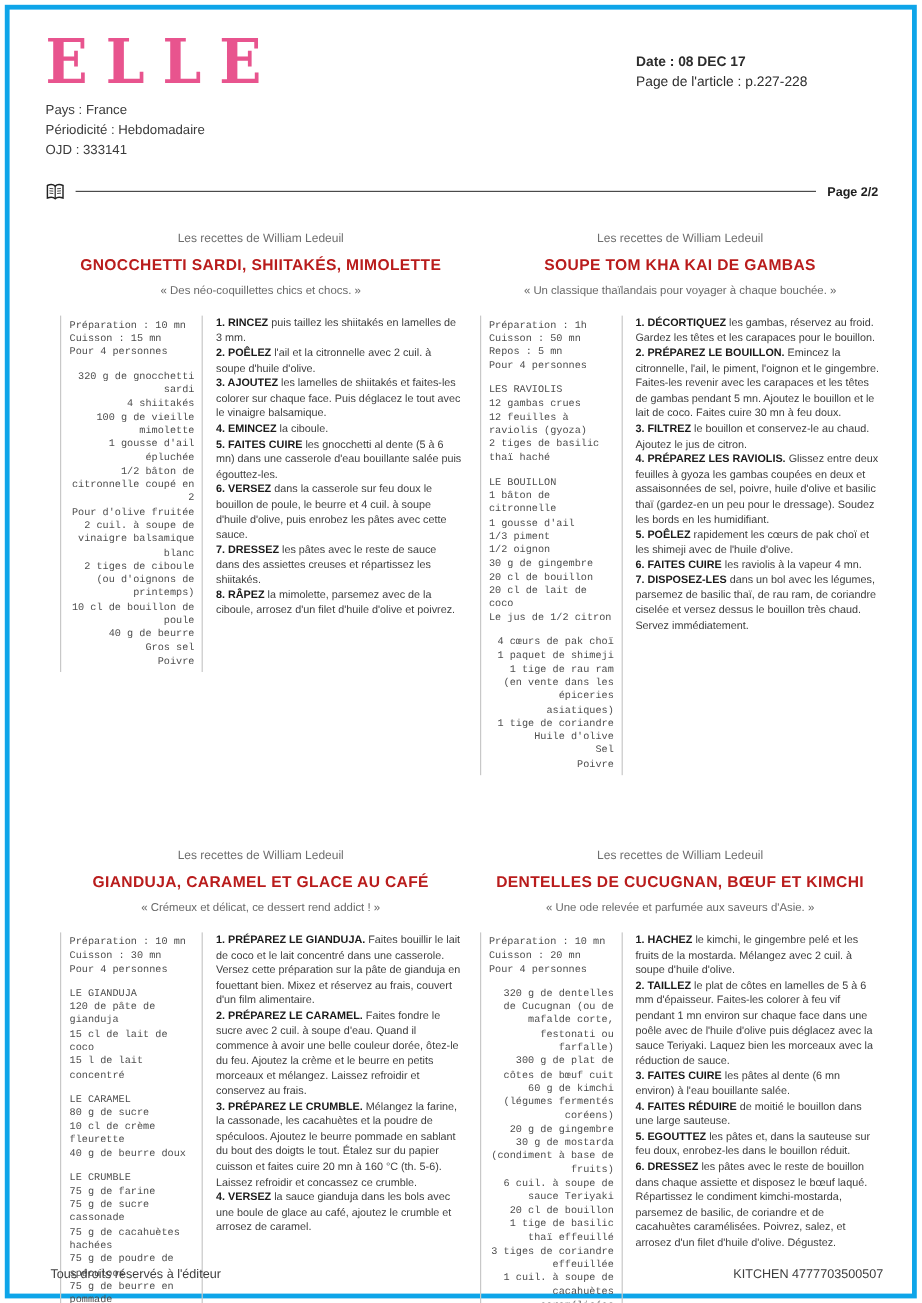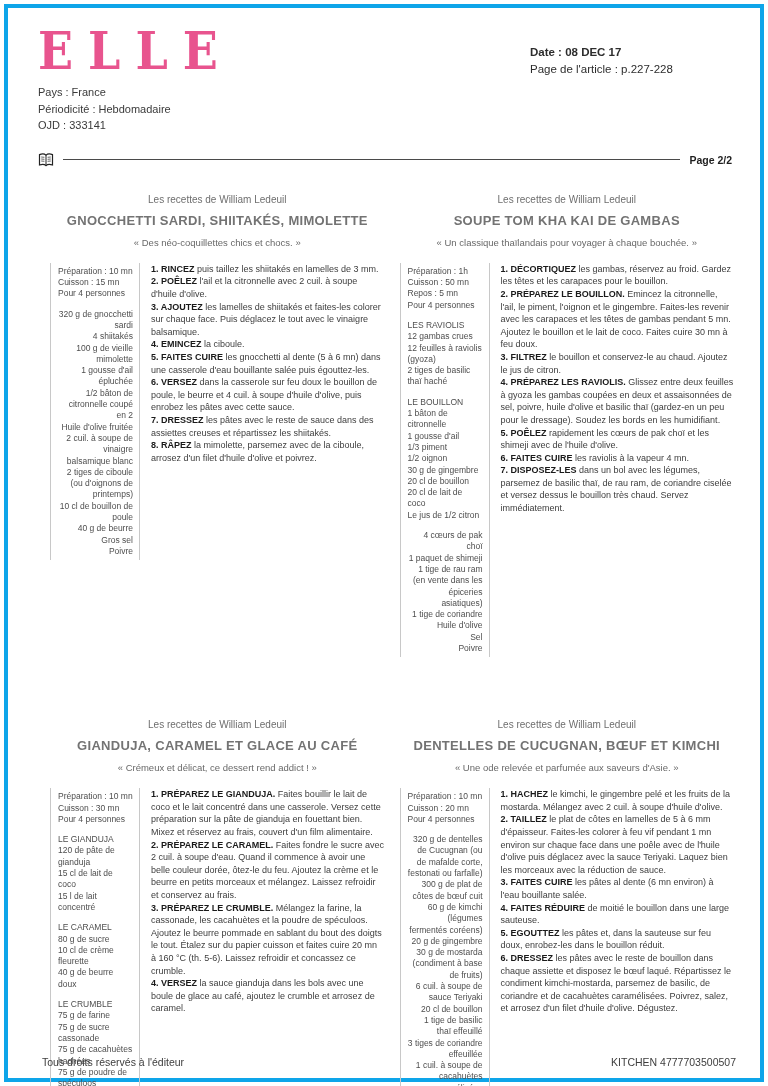--- a/index.html
+++ b/index.html
@@ -17,24 +17,24 @@
   .pagebar{display:flex;align-items:center;margin:18px 28px 0 30px;}
   .book-icon{flex:none;display:inline-flex;}
   .rule{flex:1;height:0;border-top:1.5px solid #4a4a4a;margin:0 9px;}
   .page-indicator{font-weight:bold;font-size:10.5px;color:#1e1e1e;white-space:nowrap;}
 
   
   #recipes-grid{display:grid;grid-template-columns:1fr 1fr;column-gap:15px;row-gap:62px;margin:26px 26px 0 42px;}
   .recipe{min-width:0;}
   .recipe-head{text-align:center;}
   .kicker{font-size:10px;color:#6e6e6e;}
-  .title{font-size:13px;font-weight:bold;letter-spacing:.3px;color:#737373;margin:8px 0 9px;white-space:nowrap;}
+  .title{font-size:13px;font-weight:bold;letter-spacing:.3px;color:#b91c1c;margin:8px 0 9px;white-space:nowrap;}
   .subtitle{font-size:9.5px;color:#686868;}
   .recipe-body{display:flex;margin-top:15px;align-items:stretch;}
-  .ing-col{width:90px;flex:none;box-sizing:border-box;border-left:1px solid #c8c8c8;border-right:1px solid #c8c8c8;padding:3px 6px 3px 7px;font-size:8.5px;line-height:1.33;color:#4e4e4e;}
+  .ing-col{width:119px;flex:none;box-sizing:border-box;border-left:1px solid #c8c8c8;border-right:1px solid #c8c8c8;padding:3px 6px 3px 7px;font-size:8.5px;line-height:1.33;color:#4e4e4e;font-family:Liberation Mono, monospace;}
   .recipe-meta{margin-bottom:9px;}
   .ing-group{margin-bottom:9px;}
   .ing-group:last-child{margin-bottom:0;text-align:right;}
   .steps-col{flex:1;min-width:0;padding-left:11px;font-size:9px;line-height:1.4;color:#3d3d3d;}
   .step{margin:0;}
   .step strong{color:#1a1a1a;}
 
   
   .bio{display:flex;margin:16px 0 0 12px;}
   .bio-photo{width:50px;height:66px;flex:none;margin-right:10px;}
@@ -94,21 +94,21 @@
               <div>Cuisson : 15 mn</div>
               <div>Pour 4 personnes</div>
             </div>
         <div>
               <div class="ing-group">
                 <div class="ing-item">320 g de gnocchetti sardi</div>
                 <div class="ing-item">4 shiitakés</div>
                 <div class="ing-item">100 g de vieille mimolette</div>
                 <div class="ing-item">1 gousse d'ail épluchée</div>
                 <div class="ing-item">1/2 bâton de citronnelle coupé en 2</div>
-                <div class="ing-item">Huile d'olive fruitée</div>
+                <div class="ing-item">Pour d'olive fruitée</div>
                 <div class="ing-item">2 cuil. à soupe de vinaigre balsamique blanc</div>
                 <div class="ing-item">2 tiges de ciboule (ou d'oignons de printemps)</div>
                 <div class="ing-item">10 cl de bouillon de poule</div>
                 <div class="ing-item">40 g de beurre</div>
                 <div class="ing-item">Gros sel</div>
                 <div class="ing-item">Poivre</div>
               </div>
             </div>
       </div>
       <div class="steps-col">

